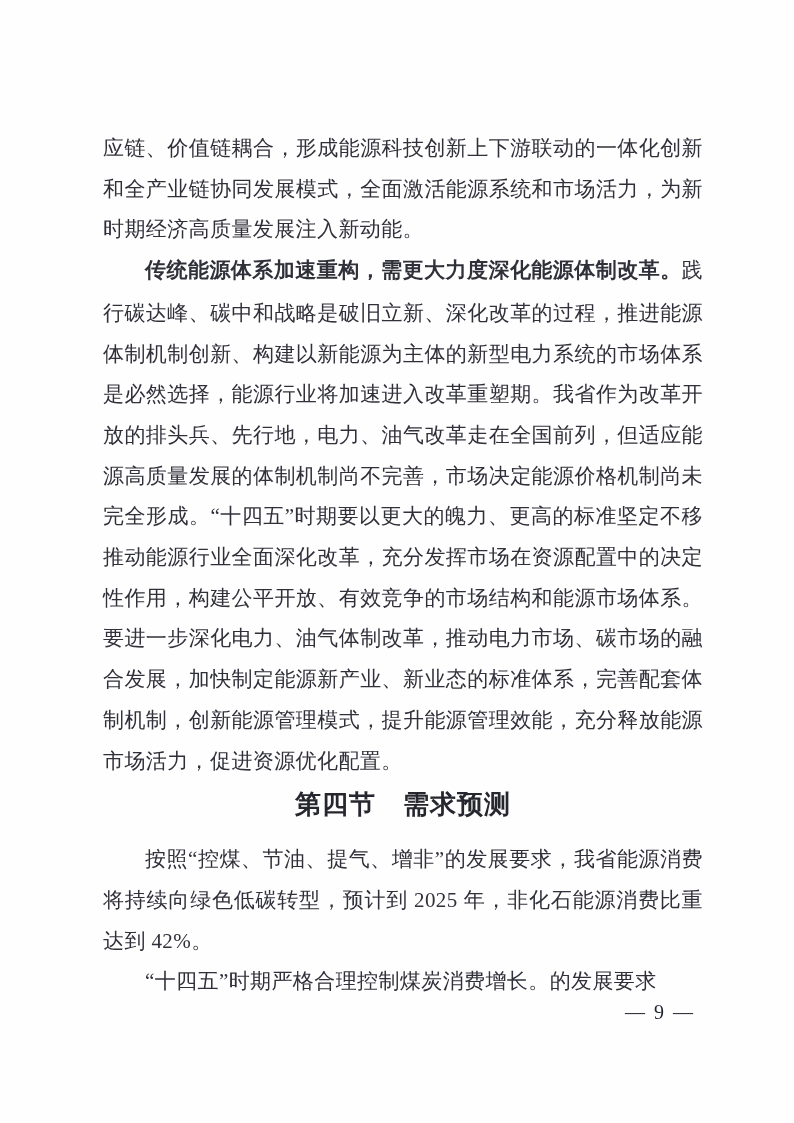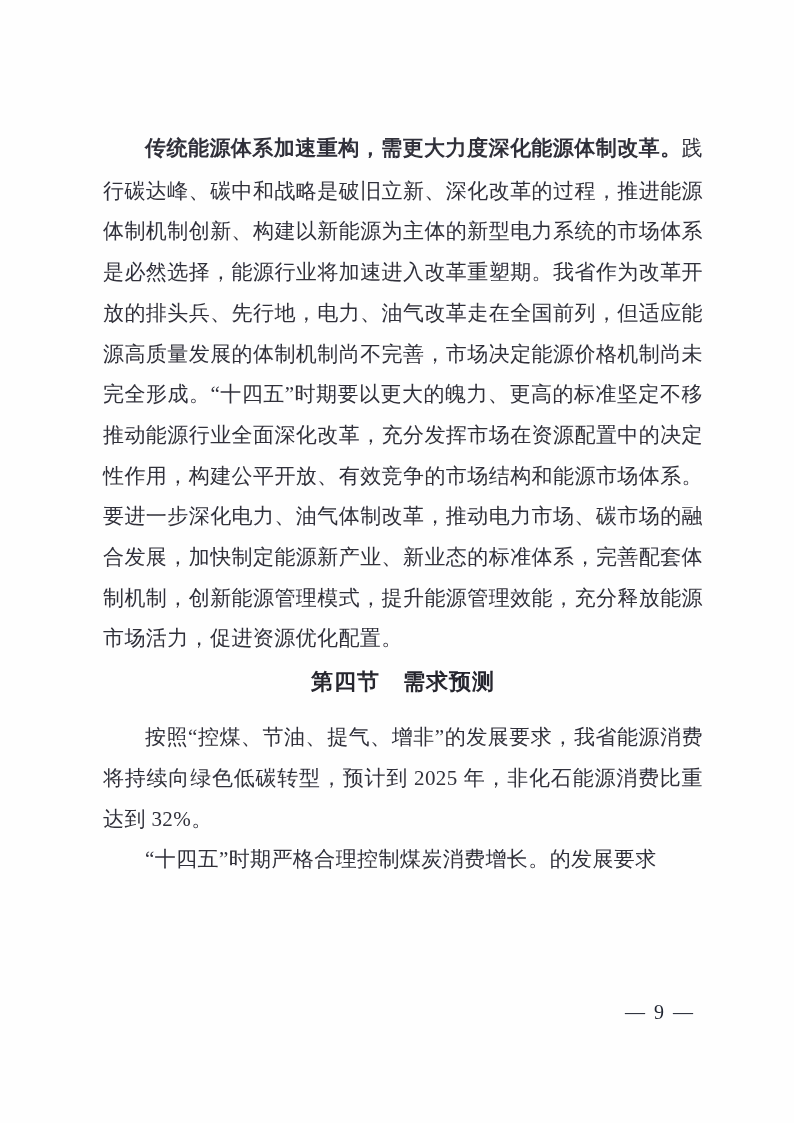--- a/index.html
+++ b/index.html
@@ -33,21 +33,21 @@
   .para.indent {
     text-indent: 2em;
   }
   .para b {
     font-weight: 700;
     font-family: Liberation Mono, monospace;
   }
   .heading {
     margin: 2px 0 14px 0;
     font-family: "Liberation Sans", "DejaVu Sans", sans-serif;
-    font-size: 22px;
+    font-size: 26px;
     font-weight: 700;
     line-height: 42px;
     letter-spacing: 1px;
     text-align: center;
     text-indent: 0;
     color: #26262e;
   }
   .page-number {
     position: absolute;
     top: 1001px;
@@ -56,19 +56,20 @@
     letter-spacing: 2px;
     color: #1f2430;
     text-align: right;
   }
 </style>
 </head>
 <body>
 
 <div class="page">
   <div class="content">
+    <p class="para">应链、价值链耦合，形成能源科技创新上下游联动的一体化创新和全产业链协同发展模式，全面激活能源系统和市场活力，为新时期经济高质量发展注入新动能。</p>
     <p class="para indent"><b>传统能源体系加速重构，需更大力度深化能源体制改革。</b><span>践行碳达峰、碳中和战略是破旧立新、深化改革的过程，推进能源体制机制创新、构建以新能源为主体的新型电力系统的市场体系是必然选择，能源行业将加速进入改革重塑期。我省作为改革开放的排头兵、先行地，电力、油气改革走在全国前列，但适应能源高质量发展的体制机制尚不完善，市场决定能源价格机制尚未完全形成。“十四五”时期要以更大的魄力、更高的标准坚定不移推动能源行业全面深化改革，充分发挥市场在资源配置中的决定性作用，构建公平开放、有效竞争的市场结构和能源市场体系。要进一步深化电力、油气体制改革，推动电力市场、碳市场的融合发展，加快制定能源新产业、新业态的标准体系，完善配套体制机制，创新能源管理模式，提升能源管理效能，充分释放能源市场活力，促进资源优化配置。</span></p>
     <h2 class="heading">第四节　需求预测</h2>
-    <p class="para indent">按照“控煤、节油、提气、增非”的发展要求，我省能源消费将持续向绿色低碳转型，预计到 2025 年，非化石能源消费比重达到 32%。</p>
+    <p class="para indent">按照“控煤、节油、提气、增非”的发展要求，我省能源消费将持续向绿色低碳转型，预计到 2025 年，非化石能源消费比重达到 42%。</p>
     <p class="para indent">“十四五”时期严格合理控制煤炭消费增长。的发展要求</p>
   </div>
   <div class="page-number">— 9 —</div>
 </div>
 
 </body></html>

